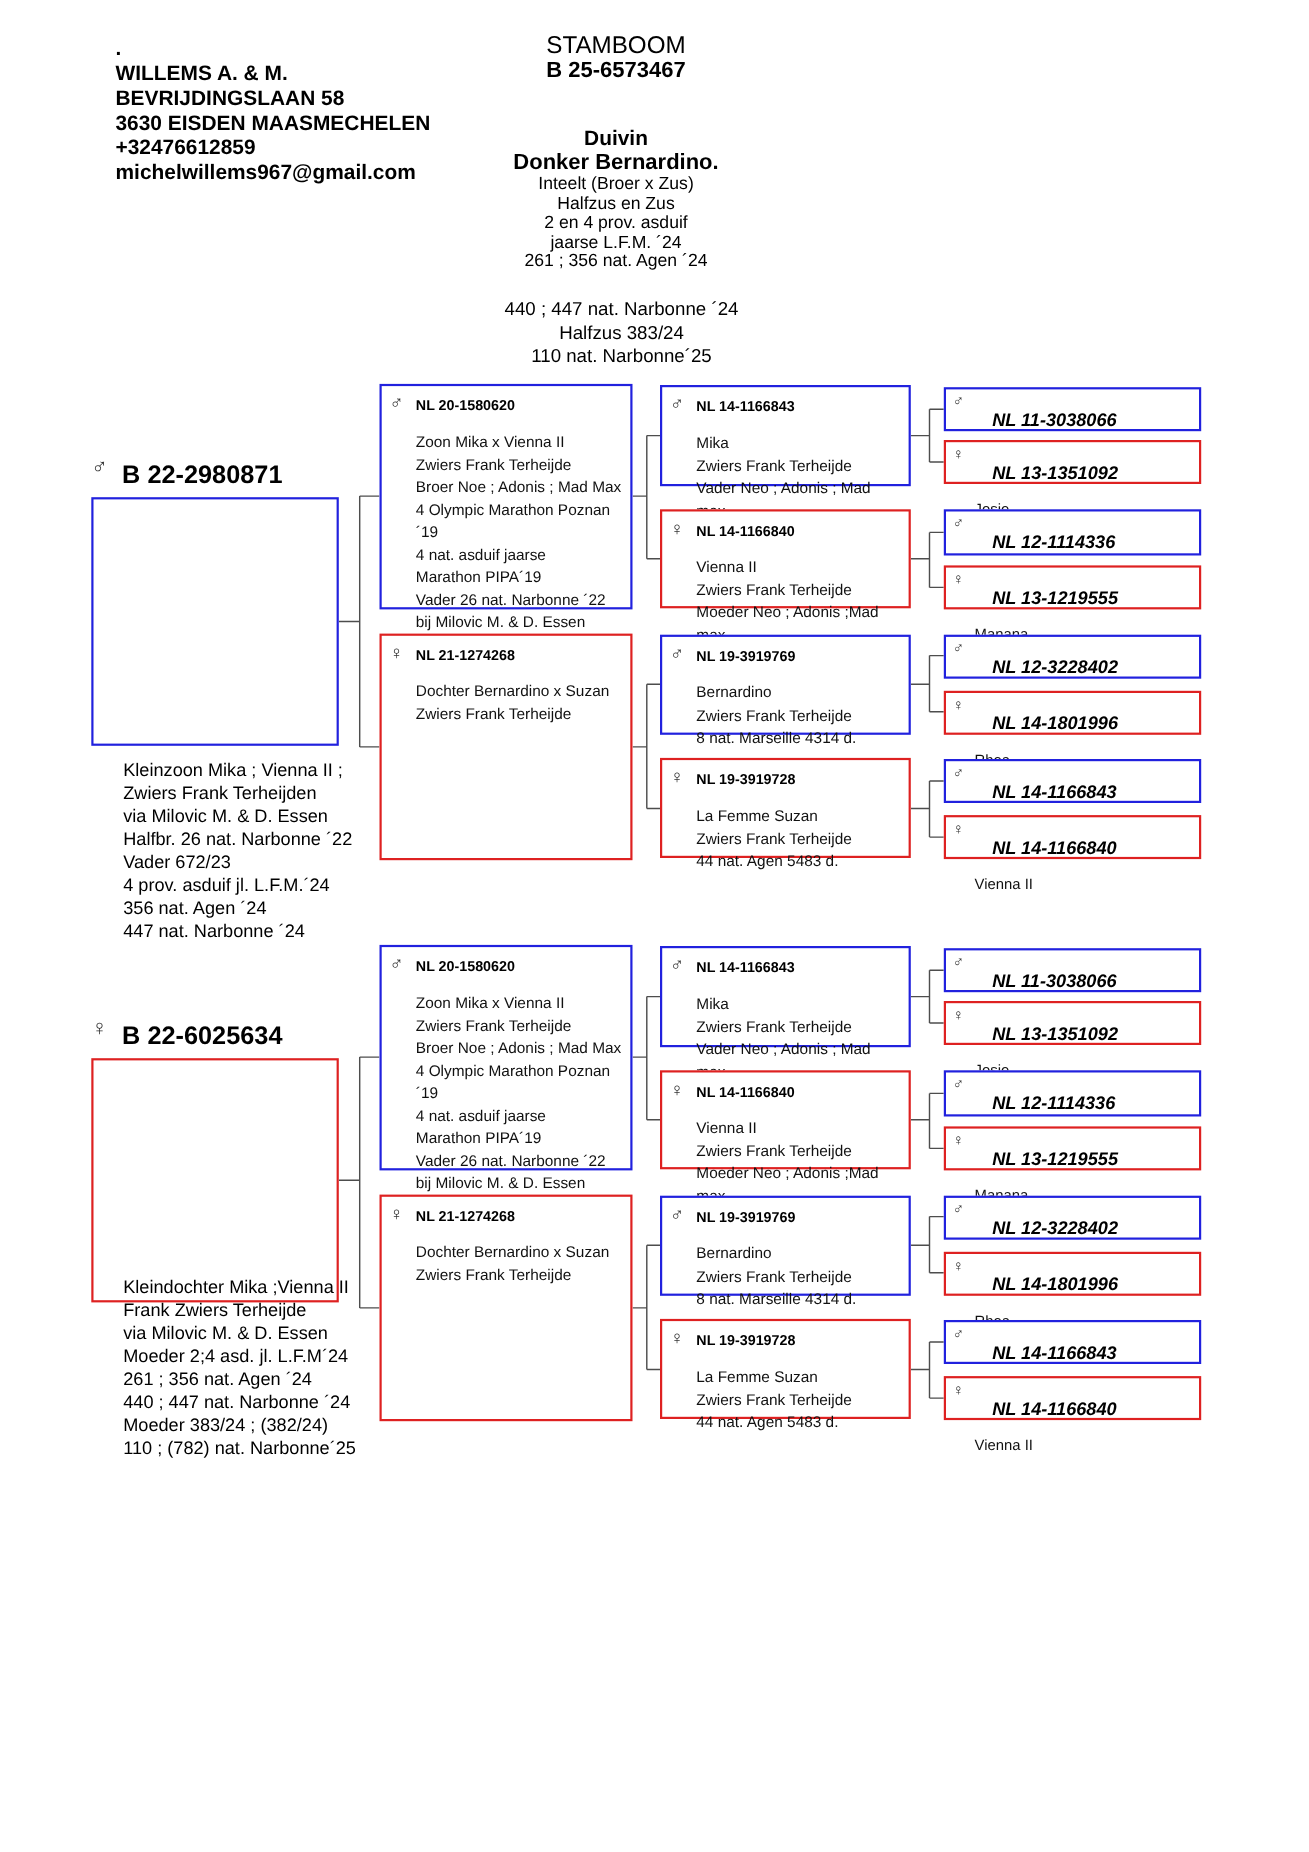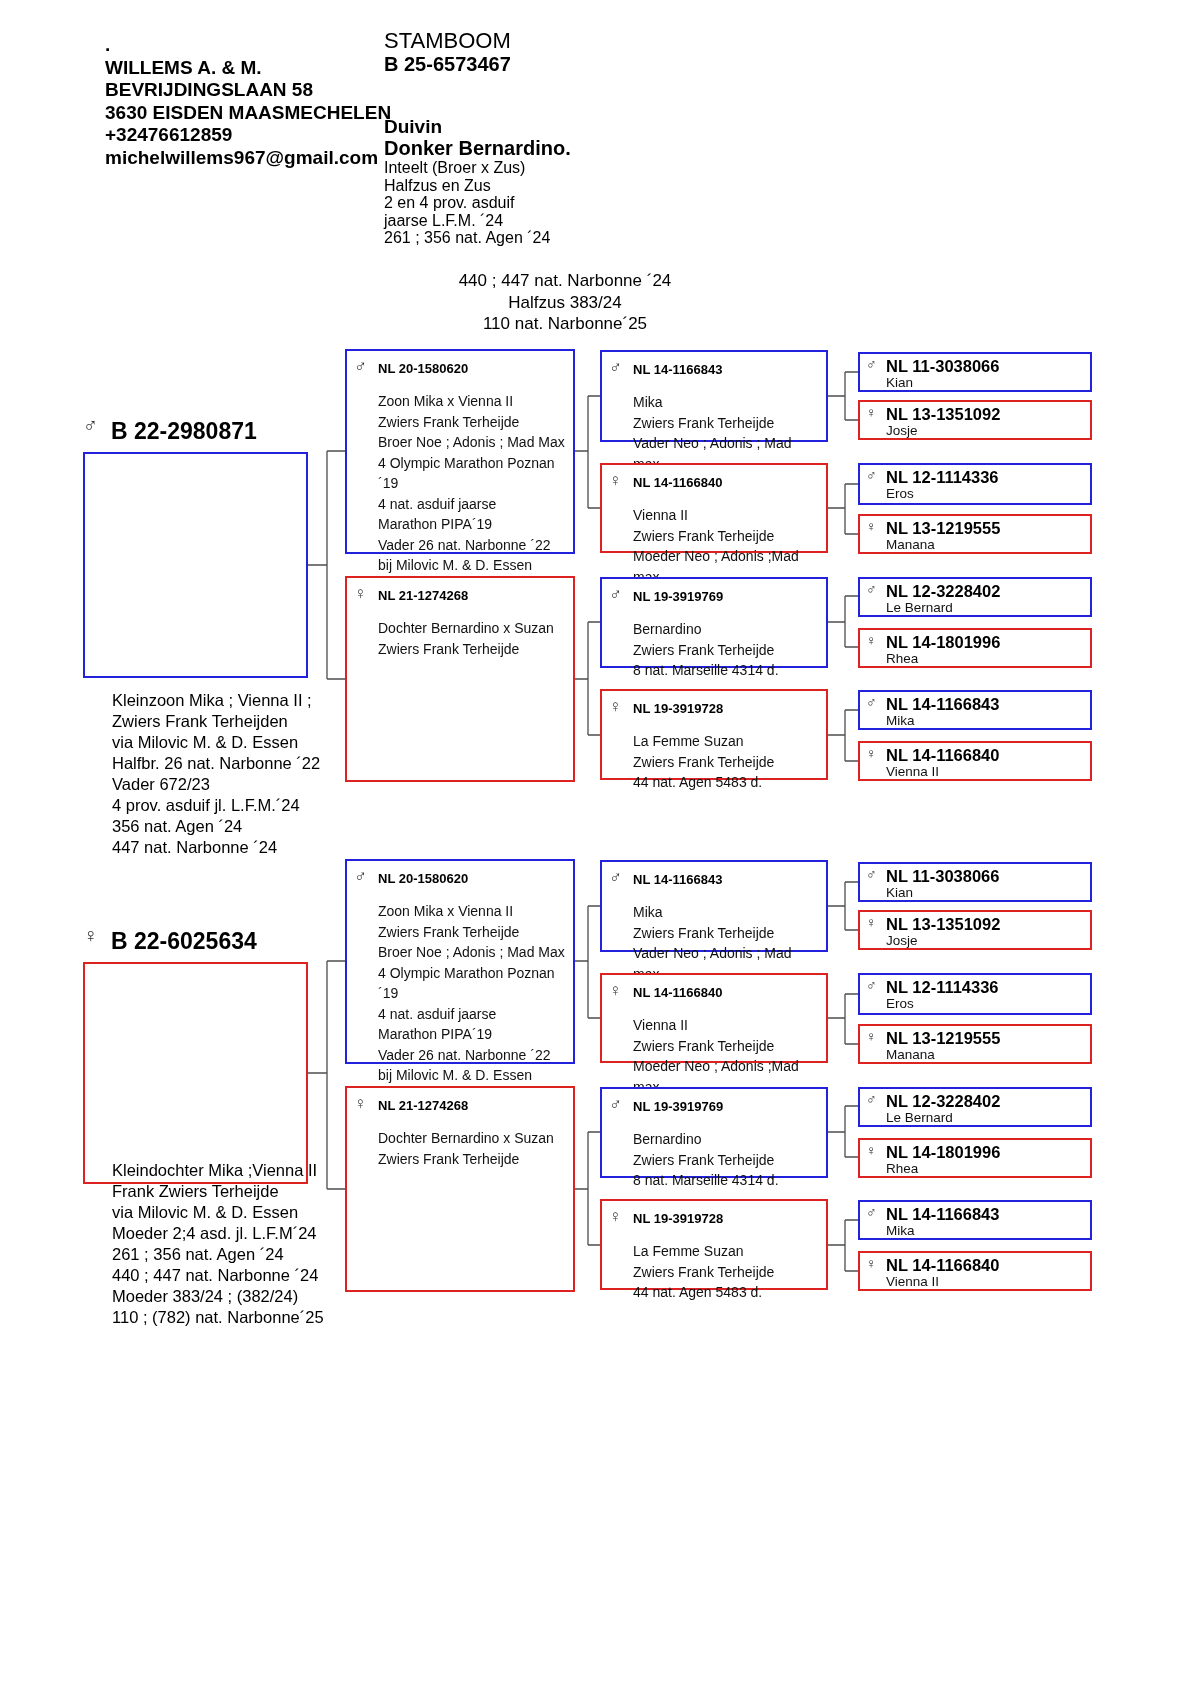--- a/index.html
+++ b/index.html
@@ -2,21 +2,21 @@
 <html style="--male: #2121de; --female: #de2121; --line: #4d4d4d;"><head>
 <meta charset="utf-8">
 <style>
   * { box-sizing: border-box; }
   body { margin: 0; background: #fff; font-family: "Liberation Sans", sans-serif; color: #000; }
   .page { position: relative; width: 1190px; height: 1684px; background: #fff; overflow: hidden; }
   .abs { position: absolute; }
 
   
   .owner { left: 105px; top: 34px; font-size: 19px; font-weight: bold; line-height: 22.5px; white-space: pre-line; }
-  .center-head { left: 384px; top: 28px; width: 300px; }
+  .center-head { left: 410px; top: 28px; width: 300px; text-align: center; }
   .ch-title { font-size: 22px; line-height: 25px; font-weight: normal; }
   .ch-ring  { font-size: 20px; line-height: 23px; font-weight: bold; }
   .ch-sex   { font-size: 19px; line-height: 21px; font-weight: bold; margin-top: 40px; }
   .ch-color { font-size: 20px; line-height: 22px; font-weight: bold; }
   .ch-notes { font-size: 16px; line-height: 17.5px; white-space: pre-line; }
   .notes2   { left: 415px; top: 270px; width: 300px; text-align: center; font-size: 17px; line-height: 21.5px; white-space: pre-line; }
 
   
   .subject-label { display: flex; gap: 13px; align-items: flex-start; font-size: 23px; font-weight: bold; }
   .subj-icon { font-size: 20px; font-weight: normal; color: #333; line-height: 22px; position: relative; top: -4px; }
@@ -25,21 +25,21 @@
   .female { border: 2px solid var(--female, #de2121); }
 
   
   .box { position: absolute; background: #fff; }
   .pbox, .gpbox { padding: 7px 5px 0 31px; }
   .gicon { position: absolute; left: 7px; top: 6px; font-size: 17px; color: #333; }
   .ring { font-size: 13px; font-weight: bold; line-height: 21px; margin-bottom: 2px; }
   .dlines { font-size: 14px; line-height: 20.5px; white-space: pre-line; color: #111; margin-top: 12px; }
   .gbox { padding: 3px 4px 0 26px; }
   .gbox .gicon { font-size: 14px; top: 2px; left: 6px; }
-  .gbox .ring { font-size: 16.5px; line-height: 18px; margin: 0; }
+  .gbox .ring { font-size: 16.5px; line-height: 18px; margin: 16px; font-style: italic; }
   .gbox .name { font-size: 13.5px; line-height: 15px; color: #111; }
 
   .info { font-size: 16.5px; line-height: 21px; white-space: pre-line; }
 
   svg.connectors { position: absolute; left: 0; top: 0; }
   svg.connectors path { stroke: var(--line, #4d4d4d); stroke-width: 1.3; fill: none; }
 </style>
 </head>
 <body>
 

